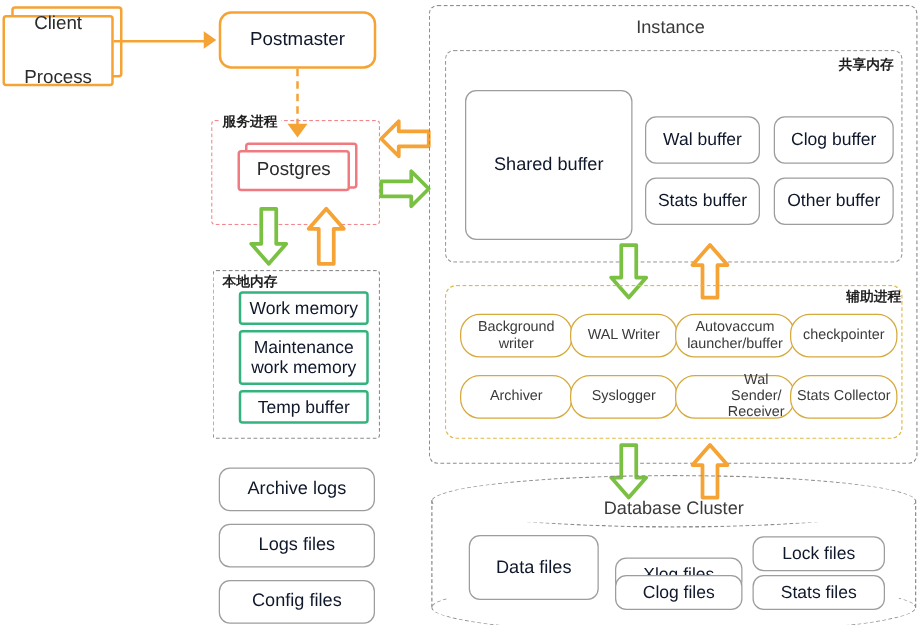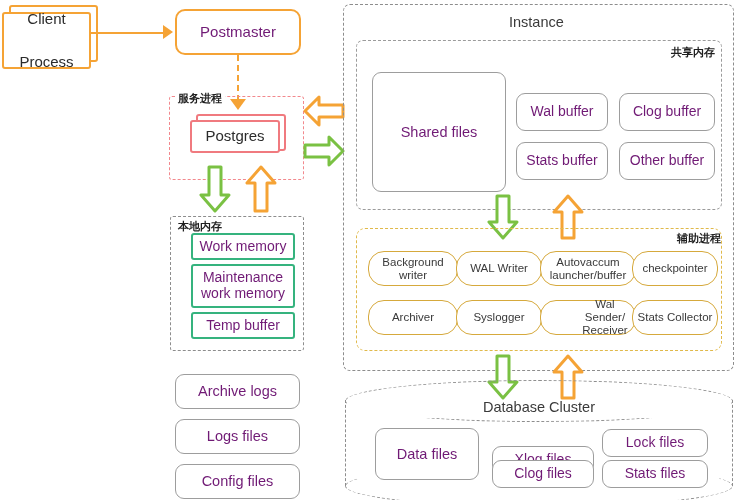--- a/index.html
+++ b/index.html
@@ -16,21 +16,21 @@
   }
   .abs{position:absolute;box-sizing:border-box;}
   .ctr{display:flex;align-items:center;justify-content:center;text-align:center;line-height:1.12;}
 
   
   .node{
     background:#ffffff;
     border:1.6px solid #9a9a9a;
     border-radius:9px;
     font-size:14px;
-    color:#701a75;
+    color:#0f172a;
   }
   .node.orange{border-color:#f5a335;border-width:2px;border-radius:10px;}
   .node.gray{border-color:#9d9d9d;}
   .node.green{border:2px solid #35b37e;border-radius:3px;}
   .node.pill{border-radius:16px;border:1.4px solid #d6a93c;font-size:11.5px;color:#3a3a3a;}
 
   
   .stack-back{
     background:#fff;
     border:2px solid #f5a335;
@@ -198,21 +198,21 @@
     <span>Config files</span>
   </div>
 
   <div class="abs group group-instance" style="left:343px;top:4px;width:391px;height:367px;"></div>
   <div class="grp-title" style="left:509px;top:14px;">Instance</div>
 
   <div class="abs group group-shared" style="left:356px;top:40px;width:366px;height:170px;"></div>
   <div class="grp-label" style="left:668px;top:47px;background:transparent;">共享内存</div>
 
   <div class="abs node gray ctr" style="left:372px;top:72px;width:134px;height:120px;font-size:14.5px;">
-    <span>Shared files</span>
+    <span>Shared buffer</span>
   </div>
 
   <div class="abs node gray ctr" style="left:516px;top:93px;width:92px;height:38px;font-size:14px;">
     <span>Wal buffer</span>
   </div>
   <div class="abs node gray ctr" style="left:619px;top:93px;width:96px;height:38px;font-size:14px;">
     <span>Clog buffer</span>
   </div>
   <div class="abs node gray ctr" style="left:516px;top:142px;width:92px;height:38px;font-size:14px;">
     <span>Stats buffer</span>

